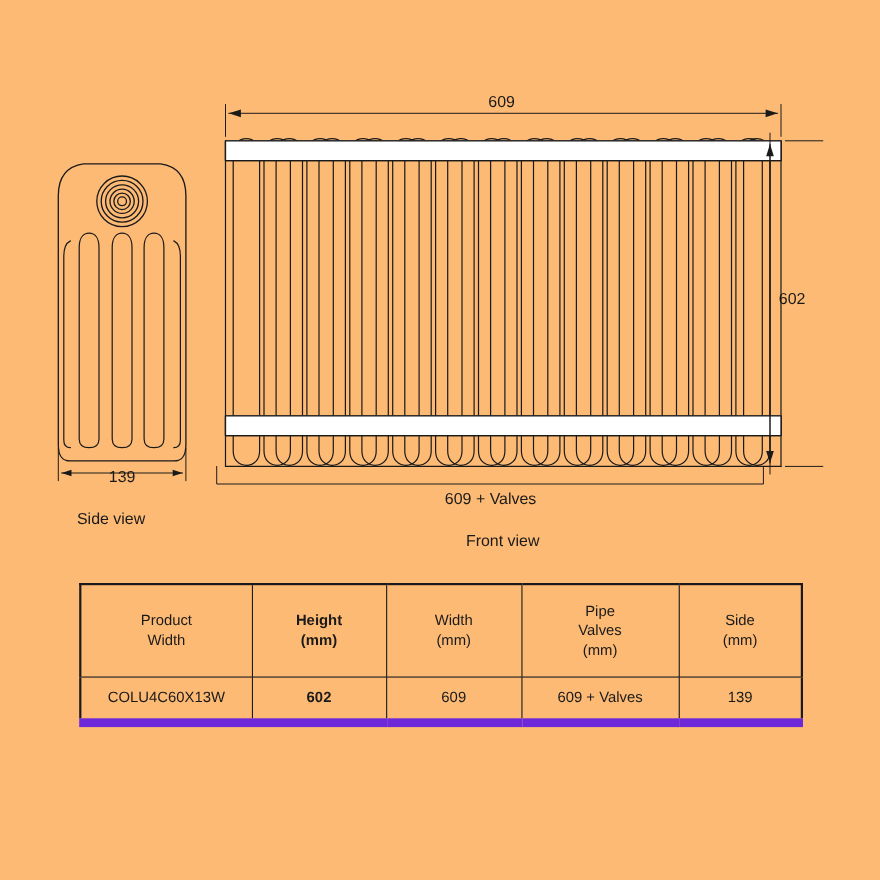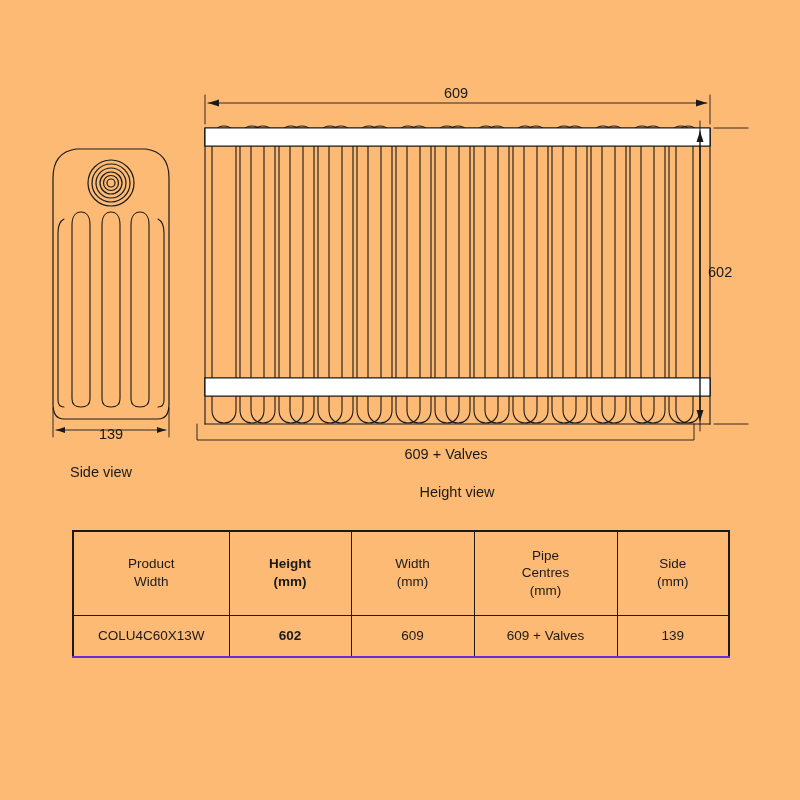--- a/index.html
+++ b/index.html
@@ -49,21 +49,21 @@
   table.spec tr.head td { height: 84px; }
   table.spec tr.body td { height: 42px; }
   table.spec td.c0 { width: 156px; }
   table.spec td.c1 { width: 122px; font-weight: bold; }
   table.spec td.c2 { width: 123px; }
   table.spec td.c3 { width: 143px; }
   table.spec td.c4 { width: 112px; }
   table.spec .outer-left { border-left: 2px solid #1a1a1a; }
   table.spec .outer-right { border-right: 2px solid #1a1a1a; }
   table.spec tr.head td { border-top: 2px solid #1a1a1a; }
-  table.spec tr.body td { border-bottom: 2px solid #6d28d9; }
+  table.spec tr.body td { border-bottom: 8px solid #6d28d9; }
   .cell-sub { display: block; }
 
   
   .lbl {
     position: absolute;
     font-size: 14.5px;
     color: #1a1a1a;
     white-space: nowrap;
   }
   .lbl.center { transform: translateX(-50%); }
@@ -195,41 +195,41 @@
       </g>
 
     </g>
   </svg>
 
   <div class="lbl center" style="left:456px;top:85px;">609</div>
   <div class="lbl" style="left:708px;top:264px;">602</div>
   <div class="lbl center" style="left:111px;top:426px;">139</div>
   <div class="lbl center" style="left:446px;top:446px;">609 + Valves</div>
   <div class="lbl center" style="left:101px;top:464px;">Side view</div>
-  <div class="lbl center" style="left:457px;top:484px;">Height view</div>
+  <div class="lbl center" style="left:457px;top:484px;">Front view</div>
 
   <div class="spec-table-wrap">
     <table class="spec">
       <tbody>
           <tr class="head">
         <td class="c0 outer-left">
           <span class="cell-sub">Product</span>
           <span class="cell-sub">Width</span>
         </td>
         <td class="c1">
           <span class="cell-sub">Height</span>
           <span class="cell-sub">(mm)</span>
         </td>
         <td class="c2">
           <span class="cell-sub">Width</span>
           <span class="cell-sub">(mm)</span>
         </td>
         <td class="c3">
           <span class="cell-sub">Pipe</span>
-          <span class="cell-sub">Centres</span>
+          <span class="cell-sub">Valves</span>
           <span class="cell-sub">(mm)</span>
         </td>
         <td class="c4 outer-right">
           <span class="cell-sub">Side</span>
           <span class="cell-sub">(mm)</span>
         </td>
       </tr>
       <tr class="body">
         <td class="c0 outer-left">COLU4C60X13W</td>
         <td class="c1">602</td>

